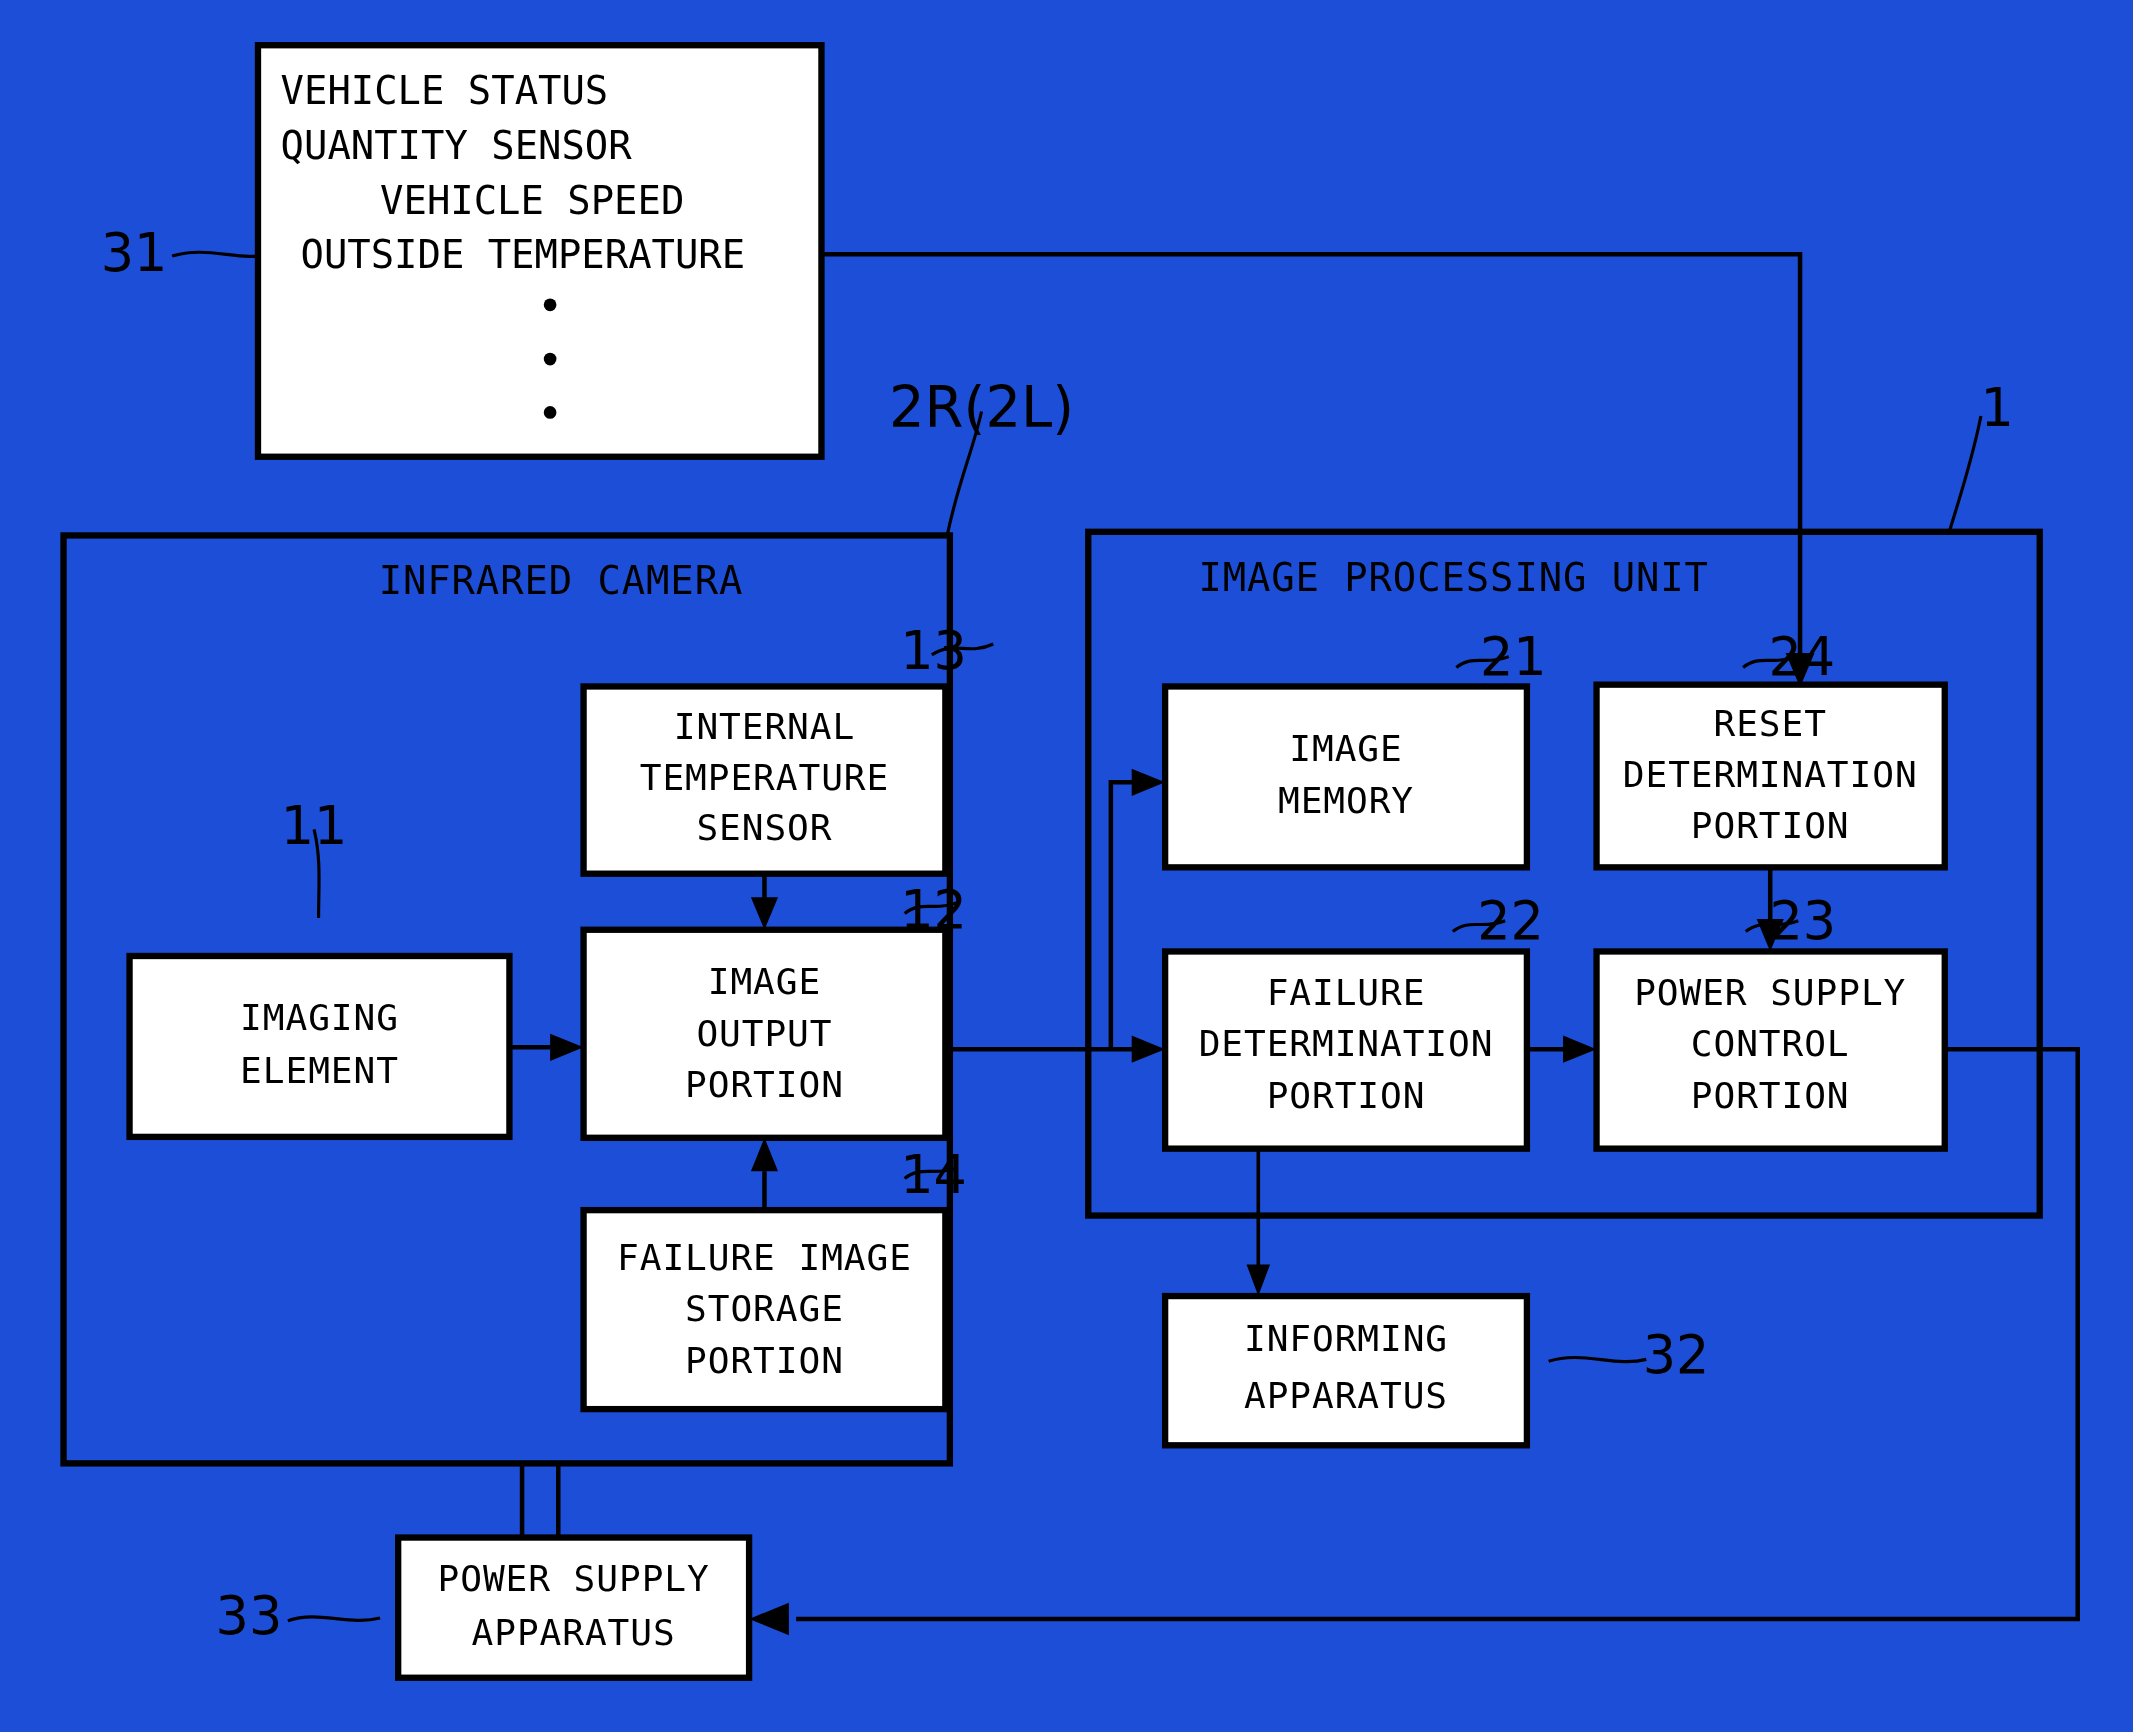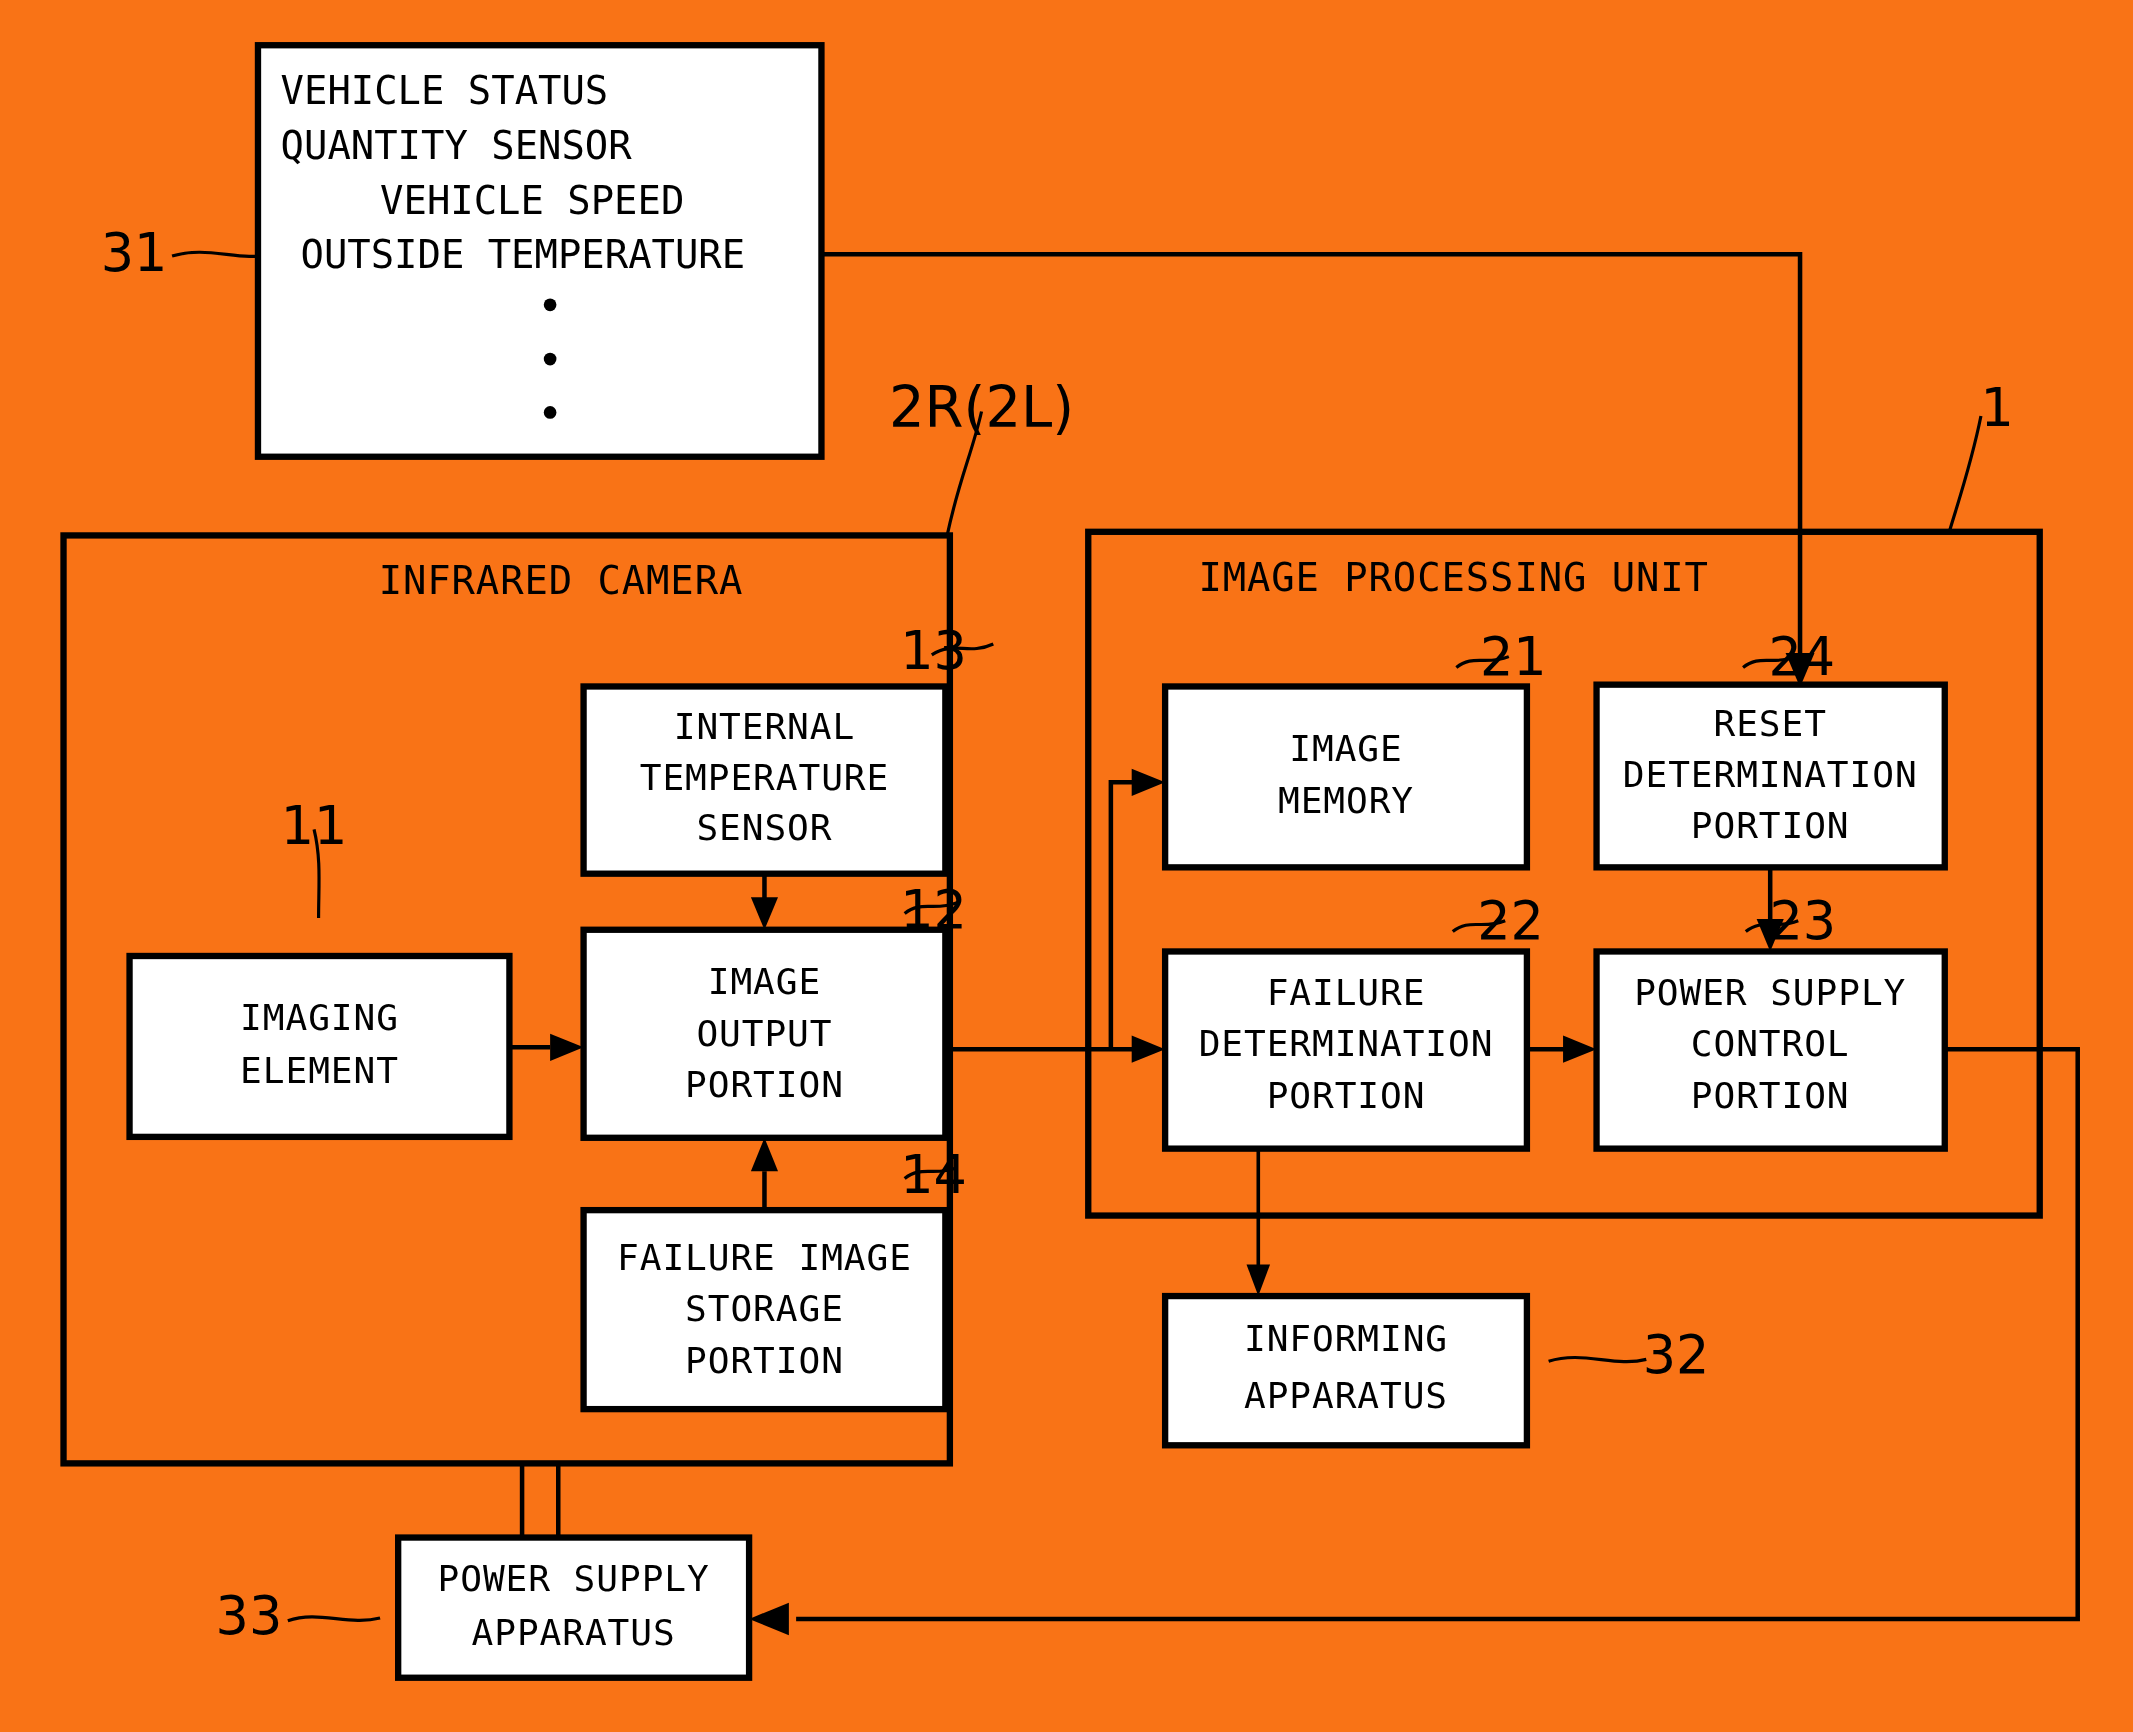--- a/index.html
+++ b/index.html
@@ -4,21 +4,21 @@
 <style>
   html, body {
     margin: 0;
     padding: 0;
     background: #ffffff;
   }
   #page {
     position: relative;
     width: 2134px;
     height: 1732px;
-    background: #f97316;
+    background: #1d4ed8;
     overflow: hidden;
     font-family: "DejaVu Sans Mono", monospace;
   }
   svg.diagram {
     position: absolute;
     left: 0;
     top: 0;
     width: 2134px;
     height: 1732px;
   }

